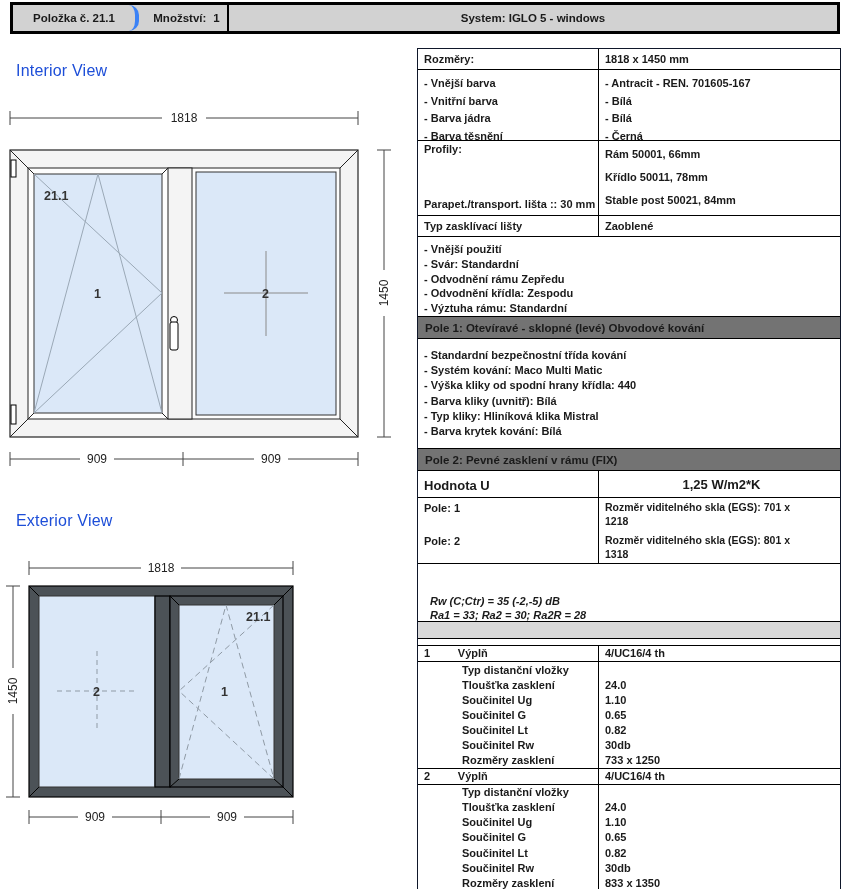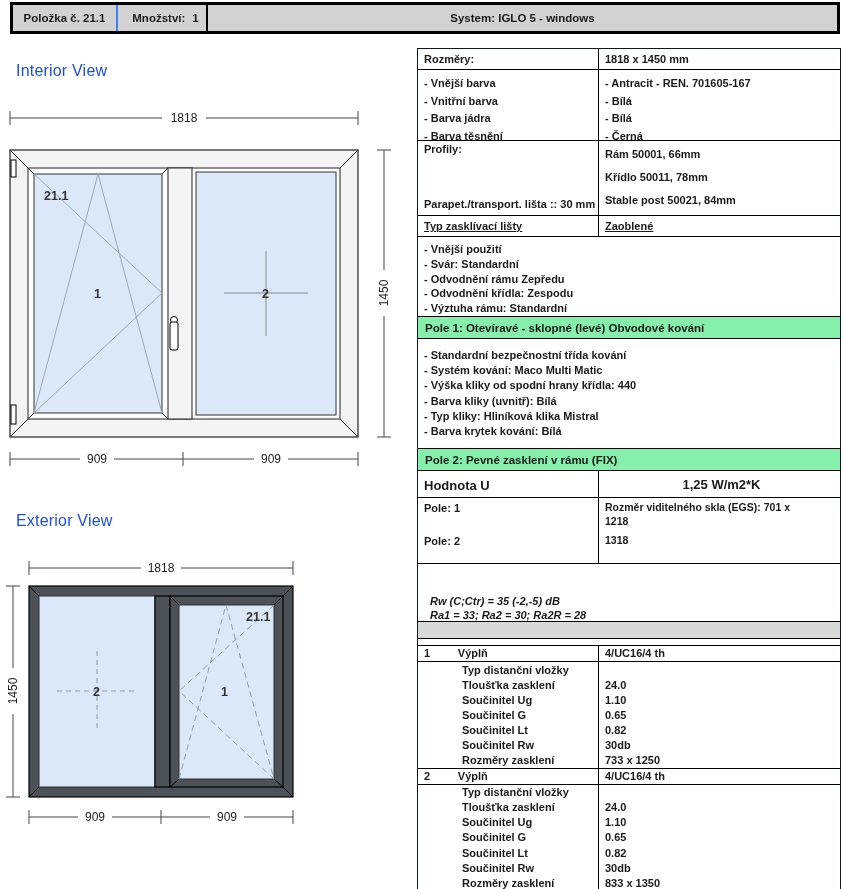--- a/index.html
+++ b/index.html
@@ -5,21 +5,21 @@
   * { box-sizing: border-box; margin: 0; padding: 0; }
   html,body { width: 847px; height: 889px; background: #fff; overflow: hidden;
     font-family: "Liberation Sans", sans-serif; color: #1a1a1a; }
   .page { position: relative; width: 847px; height: 889px; background: #fff; }
 
   
   .topbar { position: absolute; left: 10px; top: 2px; width: 830px; height: 32px;
     display: flex; background: #d2d2d2; border: 3px solid #000; }
   .topbar .cell { display: flex; align-items: center; justify-content: center;
     font-size: 11.5px; font-weight: 700; }
-  .tb-item { width: 105px; border-right: 2px solid #3b82f6; }
+  .tb-item { width: 126px; border-right: 4px solid #3b82f6; border-radius: 10px; }
   .tb-qty  { width: 90px;  border-right: 2px solid #000; }
   .tb-sys  { flex: 1; }
   .tb-qty span { margin-left: 7px; }
 
   
   .view-label { position: absolute; left: 16px; font-size: 16px; color: #1d4ed8;
     letter-spacing: .2px; }
   .lbl-interior { top: 62px; }
   .lbl-exterior { top: 512px; }
 
@@ -32,24 +32,24 @@
     border: 1px solid #0f172a; font-size: 11px; font-weight: 600; background: #fff; }
   .prow { display: flex; border-bottom: 1px solid #000; }
   .pl { width: 181px; border-right: 1px solid #000; padding: 2px 2px 2px 6px; }
   .pr { flex: 1; padding: 2px 2px 2px 6px; }
   .r-dims { height: 21px; } .r-dims .pl, .r-dims .pr { line-height: 17px; }
   .r-colors { height: 71px; } .r-colors .pl, .r-colors .pr { padding-top: 5px; }
   .r-colors div div { line-height: 17.5px; }
   .r-profily { height: 75px; }
   .r-profily .pl { display:flex; flex-direction: column; justify-content: space-between; padding-bottom: 5px; }
   .r-profily .pr div { line-height: 23px; }
-  .r-bead { height: 21px; } .r-bead .pl, .r-bead .pr { line-height: 17px; text-decoration: underline; }
+  .r-bead { height: 21px; } .r-bead .pl, .r-bead .pr { line-height: 17px; }
   .pfull { border-bottom: 1px solid #000; padding-left: 6px; }
   .r-notes1 { height: 80px; padding-top: 5px; } .r-notes1 div { line-height: 14.8px; }
-  .phdr { background: #86efac; border-bottom: 1px solid #000; font-weight: 700;
+  .phdr { background: #737373; border-bottom: 1px solid #000; font-weight: 700;
     font-size: 11.5px; display: flex; align-items: center; padding-left: 7px; }
   .r-hdr1 { height: 22px; }
   .r-notes2 { height: 110px; padding-top: 9px; } .r-notes2 div { line-height: 15.2px; }
   .r-hdr2 { height: 22px; }
   .r-u { height: 27px; align-items: center; }
   .r-u .pl { font-size: 13px; font-weight: 700; line-height: 25px; height: 100%; }
   .r-u .pr { font-size: 13px; font-weight: 700; text-align: center; }
   .r-egs { height: 33px; }
   .r-egs .pl { padding-top: 4px; }
   .r-egs .pr { padding-top: 3px; line-height: 13.5px; font-size: 10.5px; }
@@ -293,20 +293,21 @@
     <div class="prow r-egs" style="border-bottom:none">
       <div class="pl">Pole: 1</div>
       <div class="pr">
         <div>Rozměr viditelného skla (EGS): 701 x</div>
         <div>1218</div>
       </div>
     </div>
     <div class="prow r-egs">
       <div class="pl">Pole: 2</div>
       <div class="pr">
+        <div>Rozměr viditelného skla (EGS): 801 x</div>
         <div>1318</div>
       </div>
     </div>
 
     <div class="pfull r-acoustic">
       <div>Rw (C;Ctr) = 35 (-2,-5) dB</div>
       <div>Ra1 = 33; Ra2 = 30; Ra2R = 28</div>
     </div>
 
     <div class="r-grayblank"></div>

